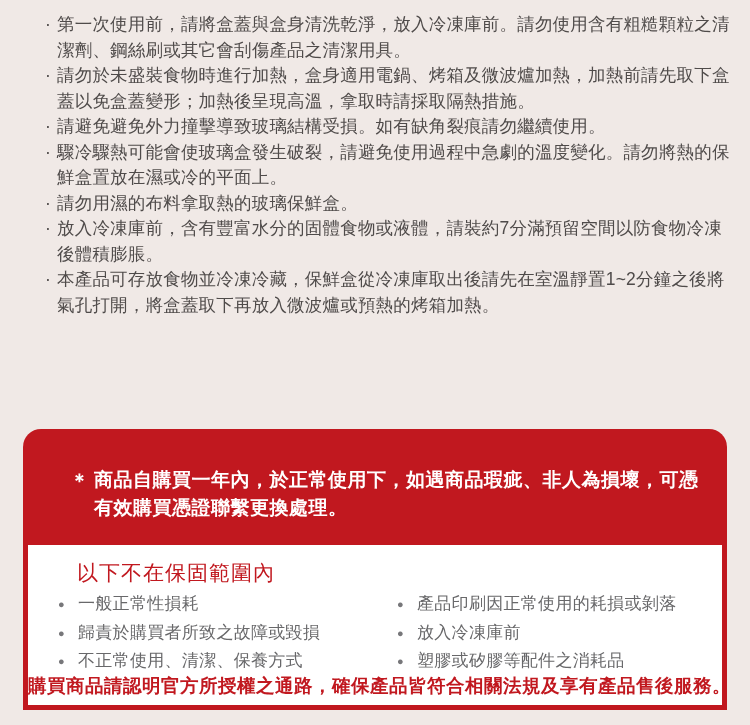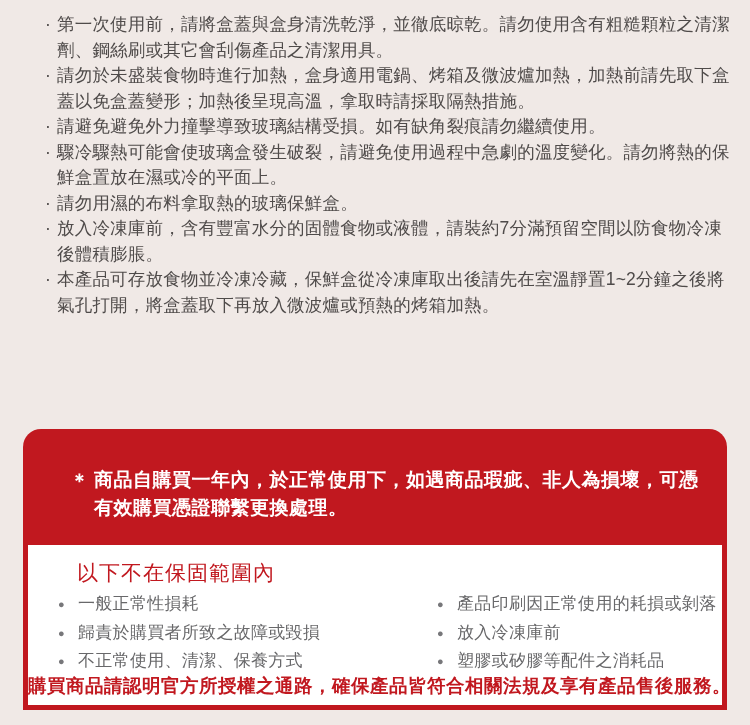--- a/index.html
+++ b/index.html
@@ -81,21 +81,20 @@
     margin: 15px 0 4px 49px;
     color: #c1181f;
     font-size: 21px;
     line-height: 26px;
     font-weight: normal;
     letter-spacing: 1px;
   }
   .exclusion-columns {
     display: flex;
     margin-left: 30px;
-    gap: 40px;
   }
   .exclusion-col {
     list-style: none;
     margin: 0;
     padding: 0;
     font-size: 17px;
     line-height: 28.5px;
     color: #68686a;
     letter-spacing: 0.3px;
   }
@@ -124,21 +123,21 @@
     letter-spacing: 0.5px;
     white-space: nowrap;
   }
 </style>
 </head>
 <body>
 
 <div class="page">
 
   <ul class="notes">
-    <li><span>第一次使用前，請將盒蓋與盒身清洗乾淨，並徹底晾乾。請勿使用含有粗糙顆粒之清潔劑、鋼絲刷或其它會刮傷產品之清潔用具。</span></li>
+    <li><span>第一次使用前，請將盒蓋與盒身清洗乾淨，放入冷凍庫前。請勿使用含有粗糙顆粒之清潔劑、鋼絲刷或其它會刮傷產品之清潔用具。</span></li>
     <li><span>請勿於未盛裝食物時進行加熱，盒身適用電鍋、烤箱及微波爐加熱，加熱前請先取下盒蓋以免盒蓋變形；加熱後呈現高溫，拿取時請採取隔熱措施。</span></li>
     <li><span>請避免避免外力撞擊導致玻璃結構受損。如有缺角裂痕請勿繼續使用。</span></li>
     <li><span>驟冷驟熱可能會使玻璃盒發生破裂，請避免使用過程中急劇的溫度變化。請勿將熱的保鮮盒置放在濕或冷的平面上。</span></li>
     <li><span>請勿用濕的布料拿取熱的玻璃保鮮盒。</span></li>
     <li><span>放入冷凍庫前，含有豐富水分的固體食物或液體，請裝約7分滿預留空間以防食物冷凍後體積膨脹。</span></li>
     <li><span>本產品可存放食物並冷凍冷藏，保鮮盒從冷凍庫取出後請先在室溫靜置1~2分鐘之後將氣孔打開，將盒蓋取下再放入微波爐或預熱的烤箱加熱。</span></li>
   </ul>
 
   <div class="warranty">
 

